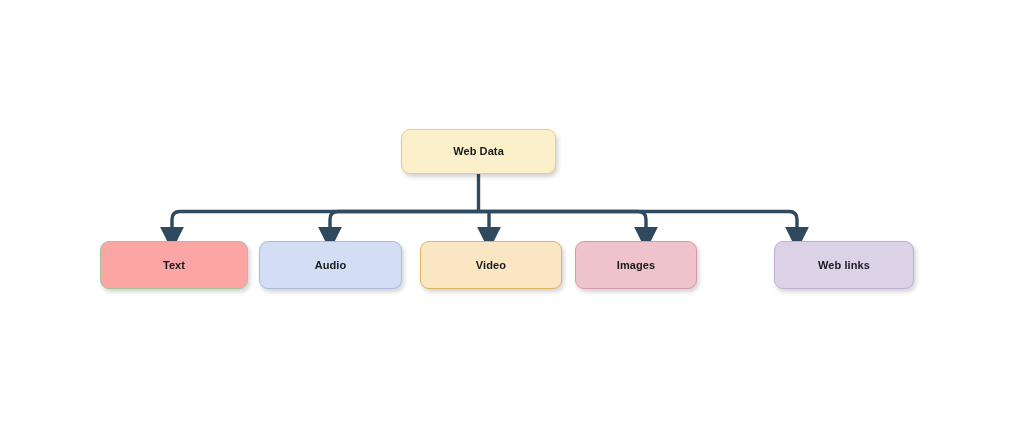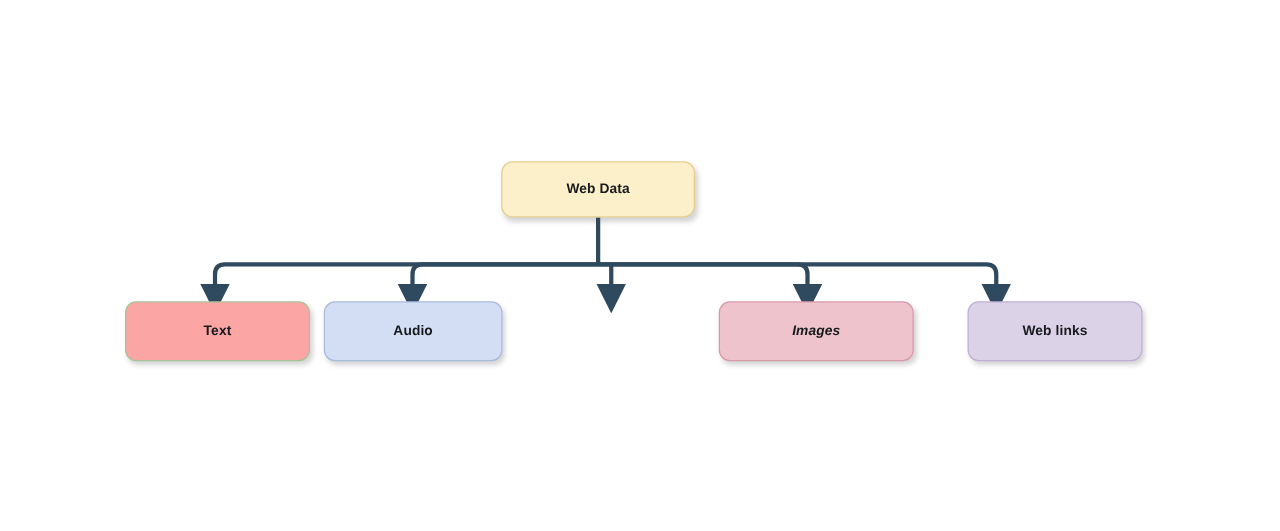--- a/index.html
+++ b/index.html
@@ -82,24 +82,23 @@
     border-color: #a8bbdd;
   }
   #node-video {
     left: 420px;
     width: 142px;
     background: #fae6c3;
     border-color: #e0b45e;
   }
   #node-images {
     left: 575px;
-    width: 156px;
+    width: 122px;
     background: #eec3cb;
     border-color: #d99aa7;
-    font-style: italic;
   }
   #node-weblinks {
     left: 732px;
     width: 140px;
     background: #dcd2e8;
     border-color: #bfb0d3;
     margin-left: 42px;
   }
 </style>
 </head>
@@ -132,20 +131,23 @@
   </div>
 
   <div class="node node-child" id="node-text">
     <span class="node-label">Text</span>
   </div>
 
   <div class="node node-child" id="node-audio">
     <span class="node-label">Audio</span>
   </div>
 
+  <div class="node node-child" id="node-video">
+    <span class="node-label">Video</span>
+  </div>
 
   <div class="node node-child" id="node-images">
     <span class="node-label">Images</span>
   </div>
 
   <div class="node node-child" id="node-weblinks">
     <span class="node-label">Web links</span>
   </div>
 
 </div>

